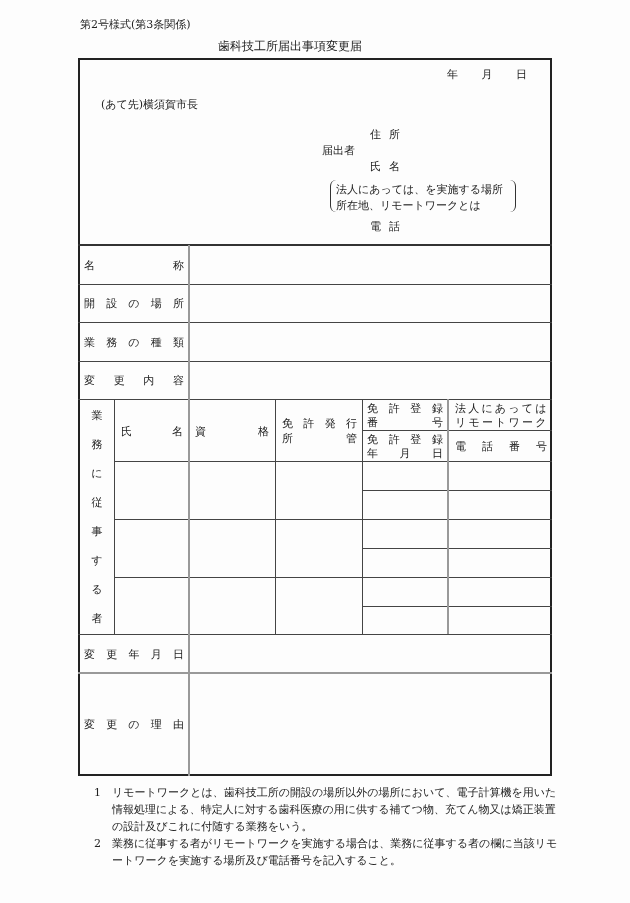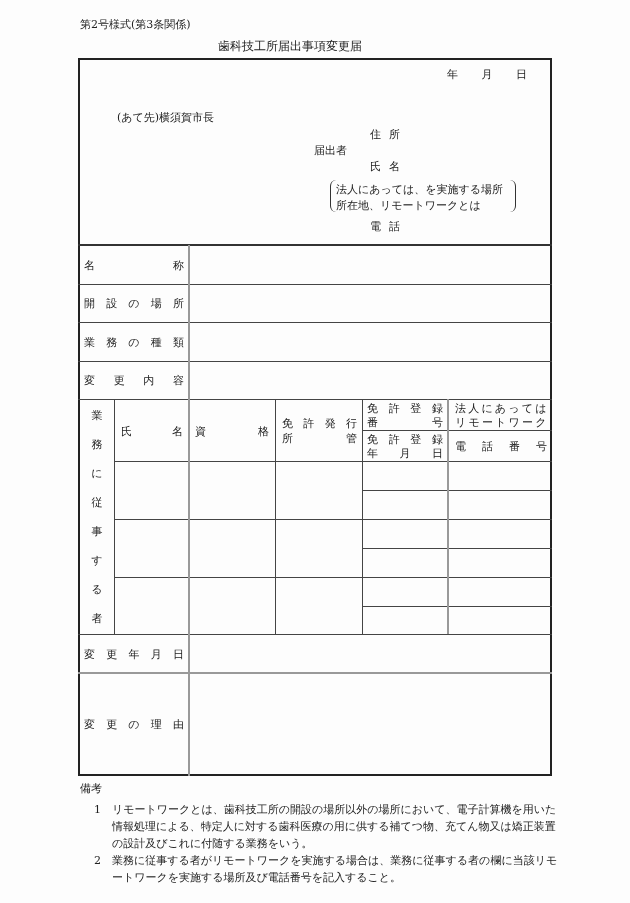--- a/index.html
+++ b/index.html
@@ -23,27 +23,27 @@
 <div class="abs" style="left:80px;top:17px;font-size:11px;">第2号様式(第3条関係)</div>
 <div class="abs" style="left:0;width:580px;text-align:center;top:38px;font-size:12px;">歯科技工所届出事項変更届</div>
 
 <div class="frame"></div>
 
 <div class="spread" style="left:447px;top:67px;width:80px;">
   <span>年</span>
   <span>月</span>
   <span>日</span>
 </div>
-<div class="abs" style="left:117px;top:97px;margin-top:13px;">(あて先)横須賀市長</div>
+<div class="abs" style="left:101px;top:97px;">(あて先)横須賀市長</div>
 
 <div class="spread" style="left:370px;top:127px;width:30px;">
   <span>住</span>
     <span>所</span>
 </div>
-<div class="abs" style="left:314px;top:143px;font-family:Liberation Mono, monospace;">届出者</div>
+<div class="abs" style="left:322px;top:143px;font-family:Liberation Mono, monospace;">届出者</div>
 <div class="spread" style="left:370px;top:159px;width:30px;">
   <span>氏</span>
     <span>名</span>
 </div>
 
 <div class="bracket" style="left:330px;top:180px;width:184px;height:32px;border-top:none;border-bottom:none;"></div>
 <div class="abs" style="left:336px;top:182px;">法人にあっては、を実施する場所</div>
 <div class="abs" style="left:336px;top:198px;">所在地、リモートワークとは</div>
 
 <div class="spread" style="left:370px;top:219px;width:30px;">
@@ -207,16 +207,15 @@
 <div class="spread" style="left:84px;top:717px;width:100px;">
   <span>変</span>
     <span>更</span>
     <span>の</span>
     <span>理</span>
     <span>由</span>
 </div>
 <div style="position:absolute;left:190px;top:674px;width:360px;height:100px;"></div>
 
 <div class="notes">
-  <div>備考</div>
   <div class="note-item" style="margin-top:4px;">1　リモートワークとは、歯科技工所の開設の場所以外の場所において、電子計算機を用いた情報処理による、特定人に対する歯科医療の用に供する補てつ物、充てん物又は矯正装置の設計及びこれに付随する業務をいう。</div>
   <div class="note-item">2　業務に従事する者がリモートワークを実施する場合は、業務に従事する者の欄に当該リモートワークを実施する場所及び電話番号を記入すること。</div>
 </div>
 
 </body></html>

